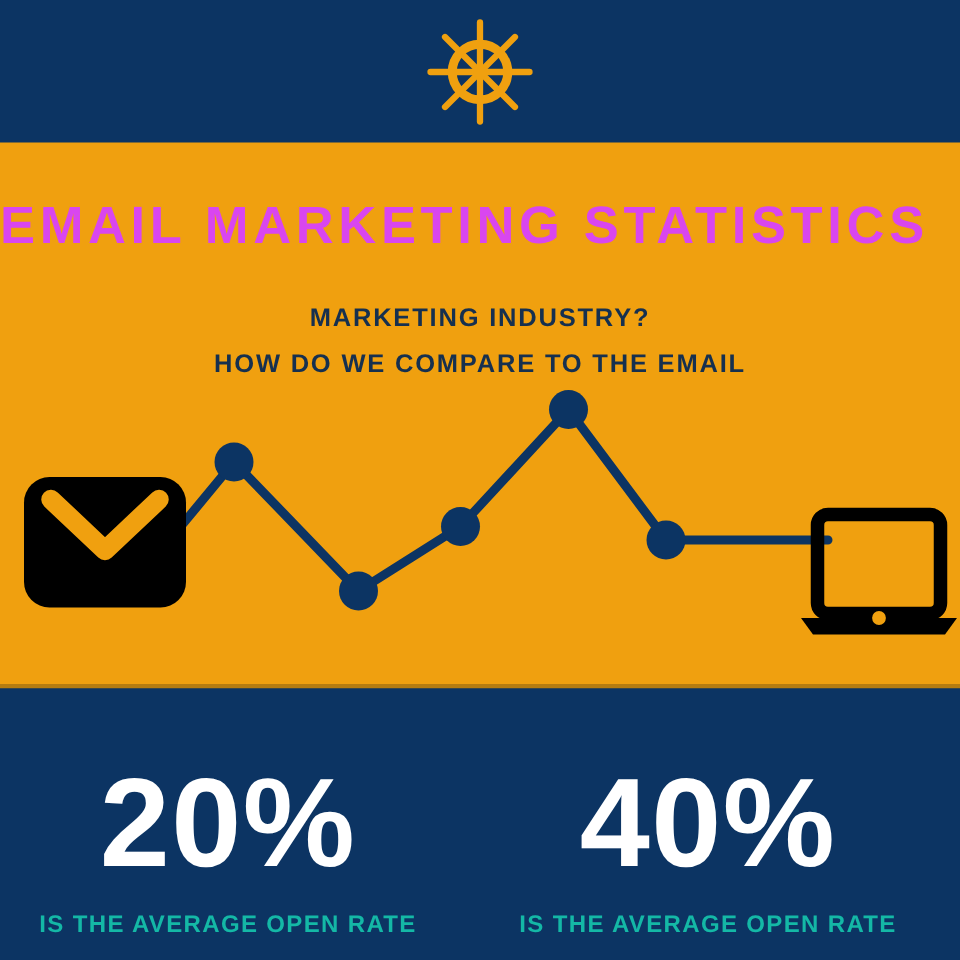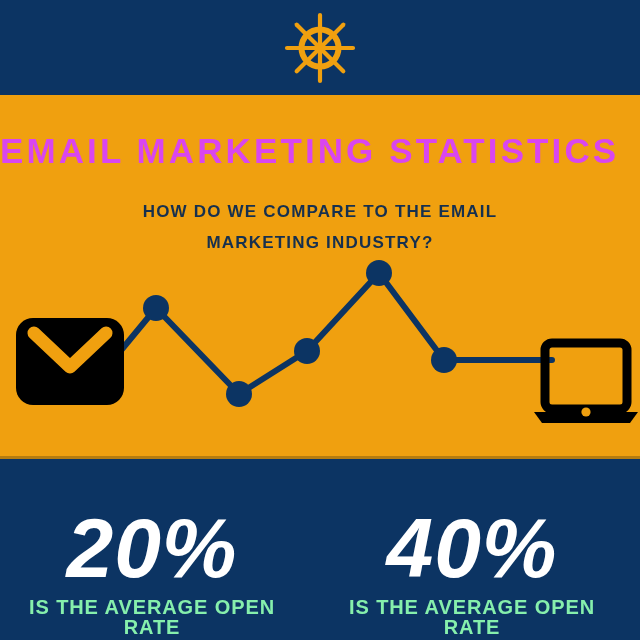--- a/index.html
+++ b/index.html
@@ -91,26 +91,25 @@
     text-align: center;
   }
   .stat-col.left  { left: 2px;   }
   .stat-col.right { left: 322px; }
   .stat-value {
     color: #ffffff;
     font-size: 84px;
     font-weight: bold;
     letter-spacing: 1px;
     line-height: 86px;
-    font-style: italic;
   }
   .stat-caption {
-    margin-top: 6px;
-    color: #86efac;
-    font-size: 20px;
+    margin-top: 16px;
+    color: #14b8a6;
+    font-size: 16px;
     font-weight: bold;
     letter-spacing: 0.9px;
     line-height: 20px;
   }
 </style>
 </head>
 <body>
 
 <div id="infographic">
 
@@ -128,22 +127,22 @@
       </svg>
     </div>
   </div>
 
   <div class="band-body"></div>
   <div class="rule-under-body"></div>
 
   <div class="main-title">EMAIL MARKETING STATISTICS</div>
 
   <div class="subtitle">
+    <div>MARKETING INDUSTRY?</div>
     <div>HOW DO WE COMPARE TO THE EMAIL</div>
-    <div>MARKETING INDUSTRY?</div>
   </div>
 
   <div class="chart-area">
     <svg class="chart-svg" width="640" height="200" viewBox="0 0 640 200" aria-hidden="true">
 
       <polyline id="chart-line" fill="none" stroke="#0c3463" stroke-width="6" stroke-linecap="round" stroke-linejoin="round" points="118,99 156,53 239,139 307,96 379,18 444,105 552,105"></polyline>
 
       <g>
         <rect x="16" y="63" width="108" height="87" rx="17" ry="17" fill="#000000"></rect>
         <path d="M34 78 L70 112 L106 78" fill="none" stroke="#f0a00f" stroke-width="13" stroke-linecap="round" stroke-linejoin="round"></path>

